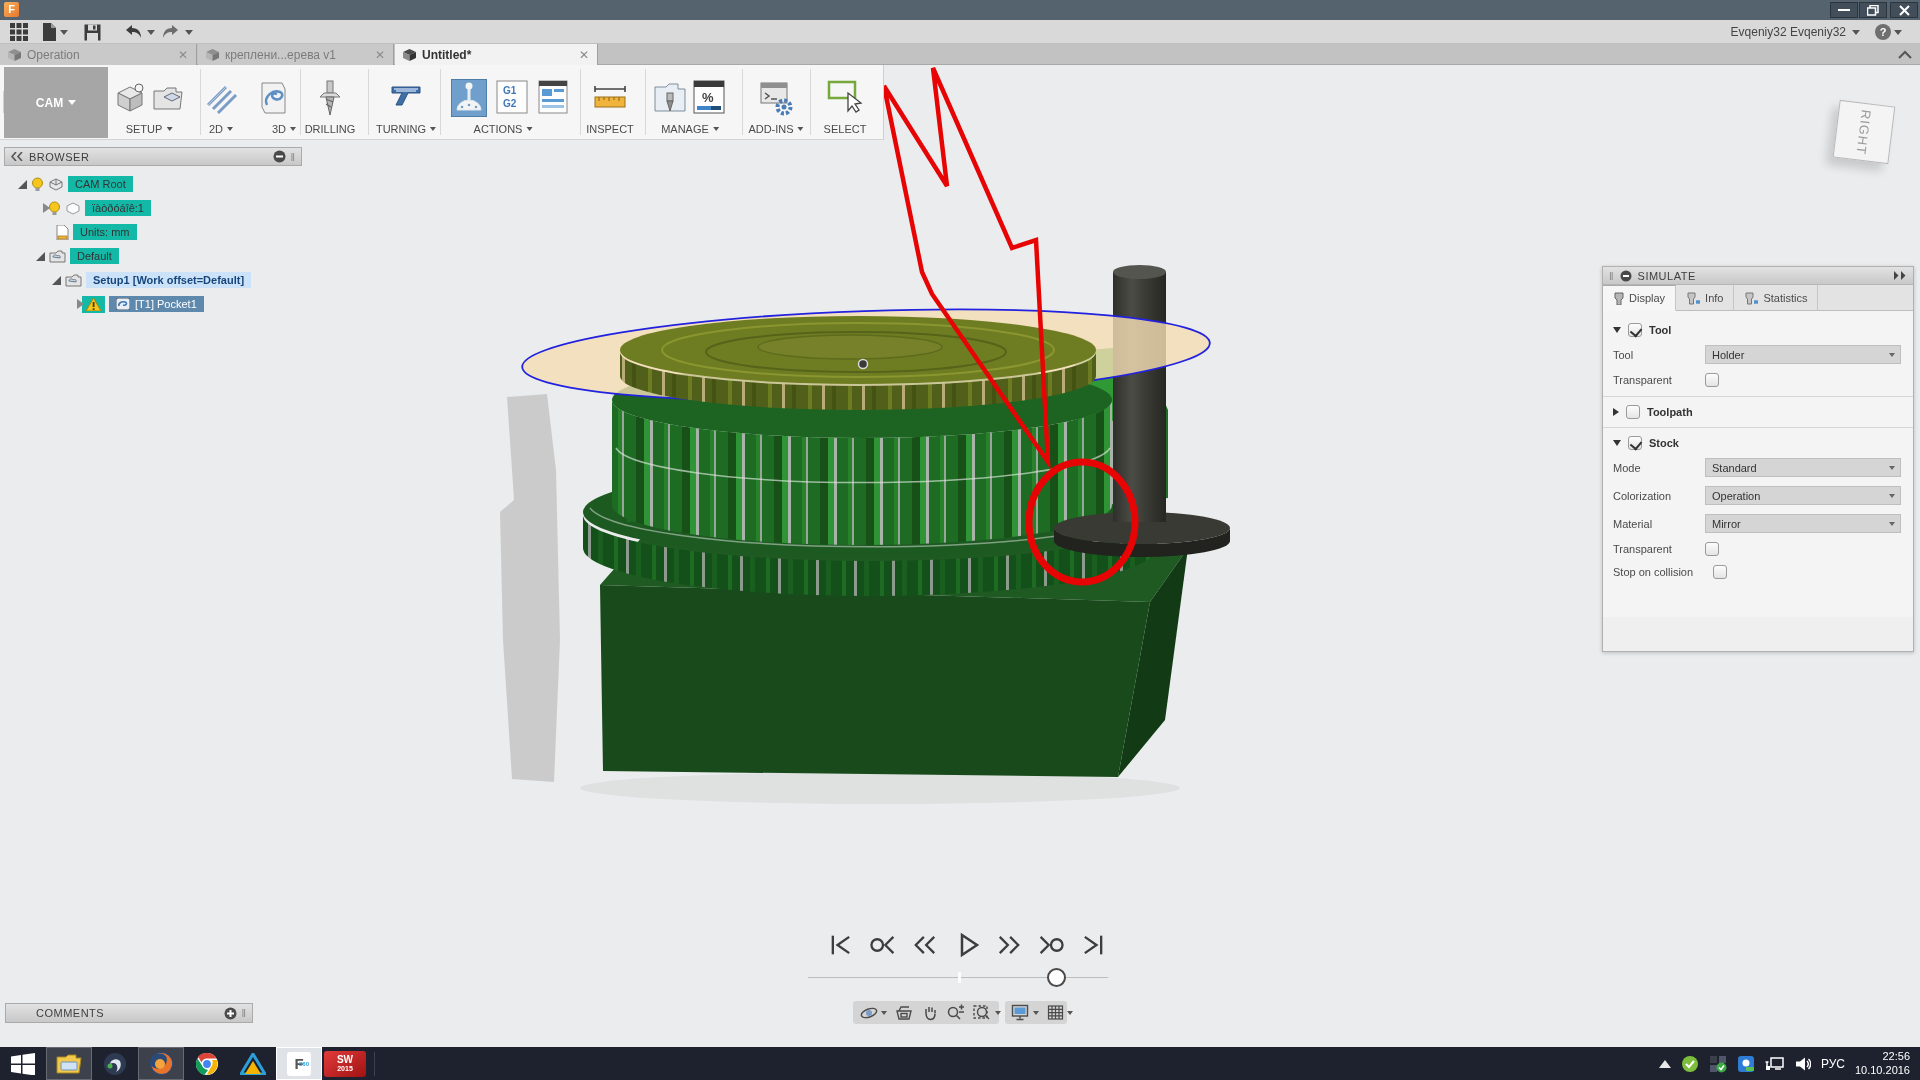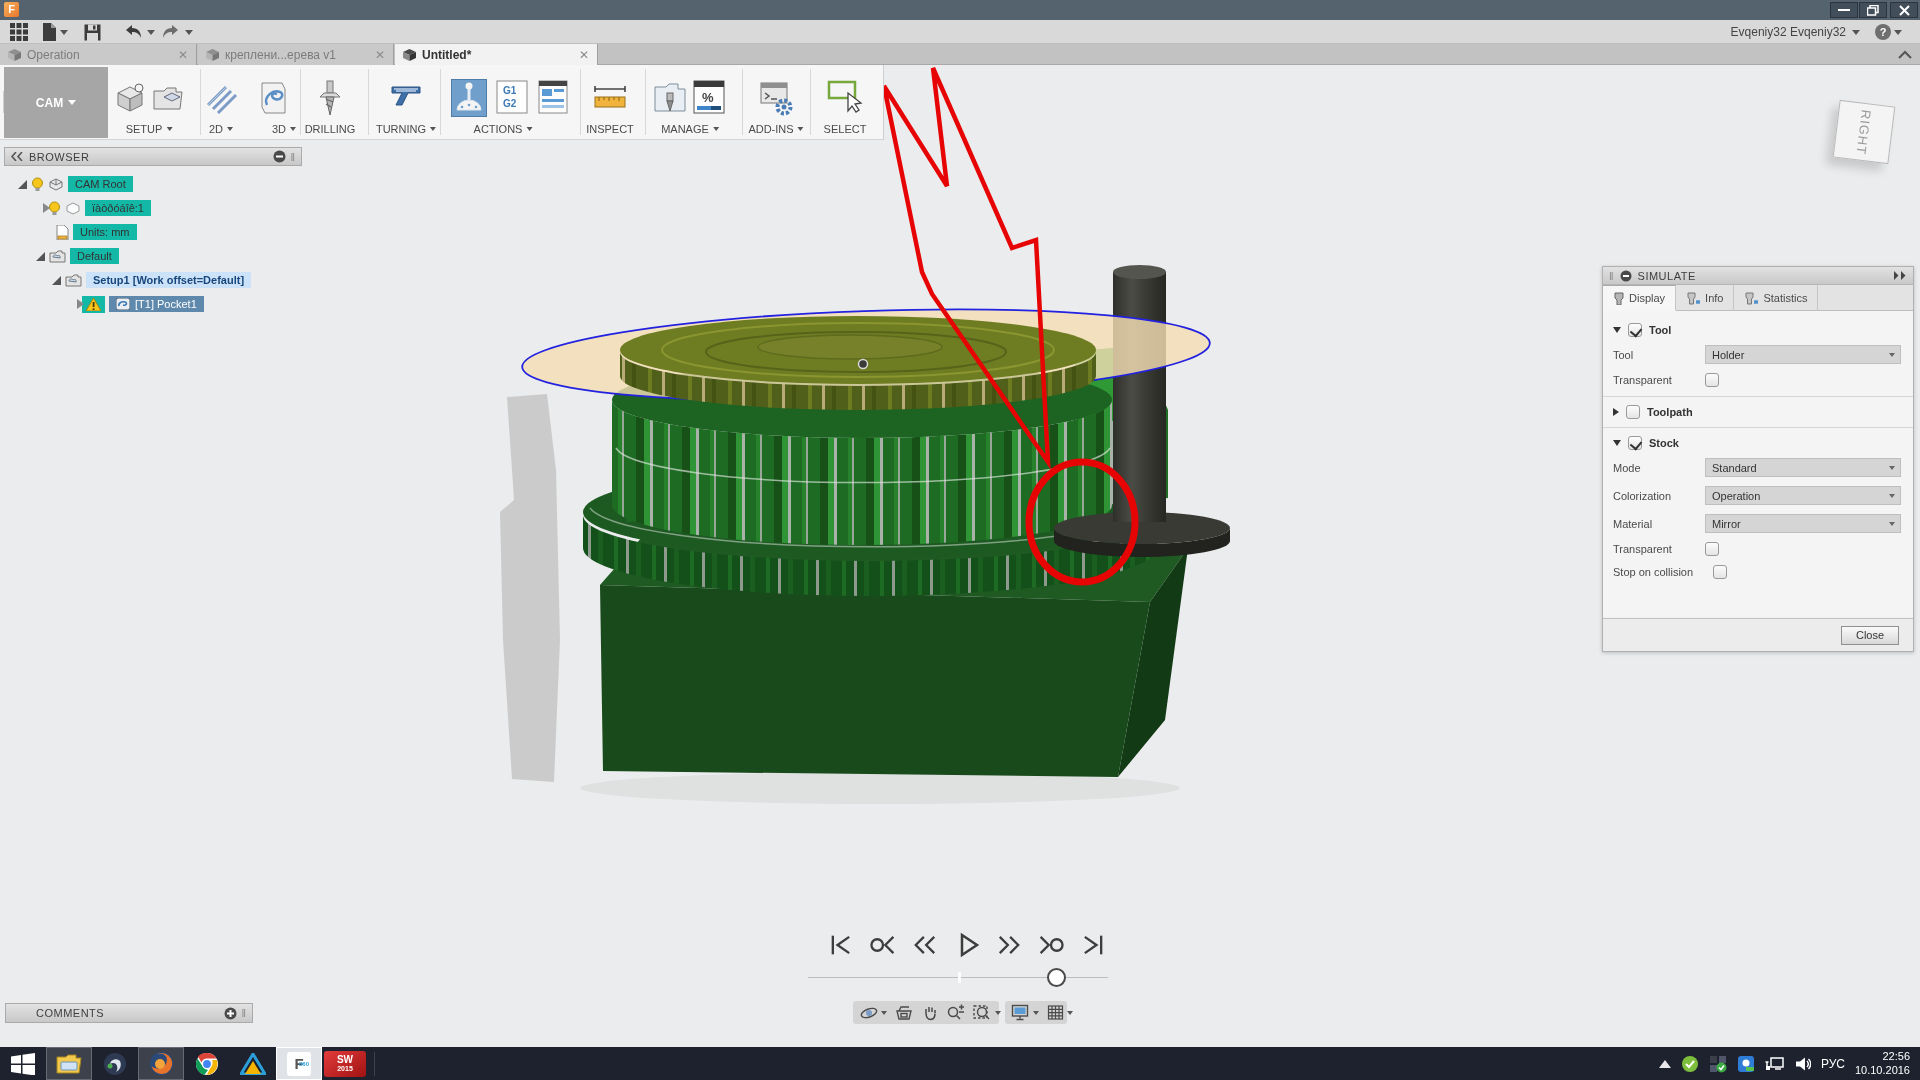--- a/index.html
+++ b/index.html
@@ -665,23 +665,20 @@
     <div class="fieldrow">
       <span class="flabel">Transparent</span>
       <span class="cb"></span>
     </div>
     <div class="fieldrow">
       <span class="flabel" style="width:100px">Stop on collision</span>
       <span class="cb"></span>
     </div>
   </div>
 
-  <div class="simfooter">
-    <div class="closebtn">Close</div>
-  </div>
 </div>
 
 <div class="playrow">
   <div class="playbtn">
     <svg width="28" height="28" viewBox="0 0 24 24" fill="none" stroke="#3d3d3d" stroke-width="2">
       <path d="M5 4 V20"></path>
         <path d="M19 5 L9 12 L19 19"></path>
     </svg>
   </div>
   <div class="playbtn">

